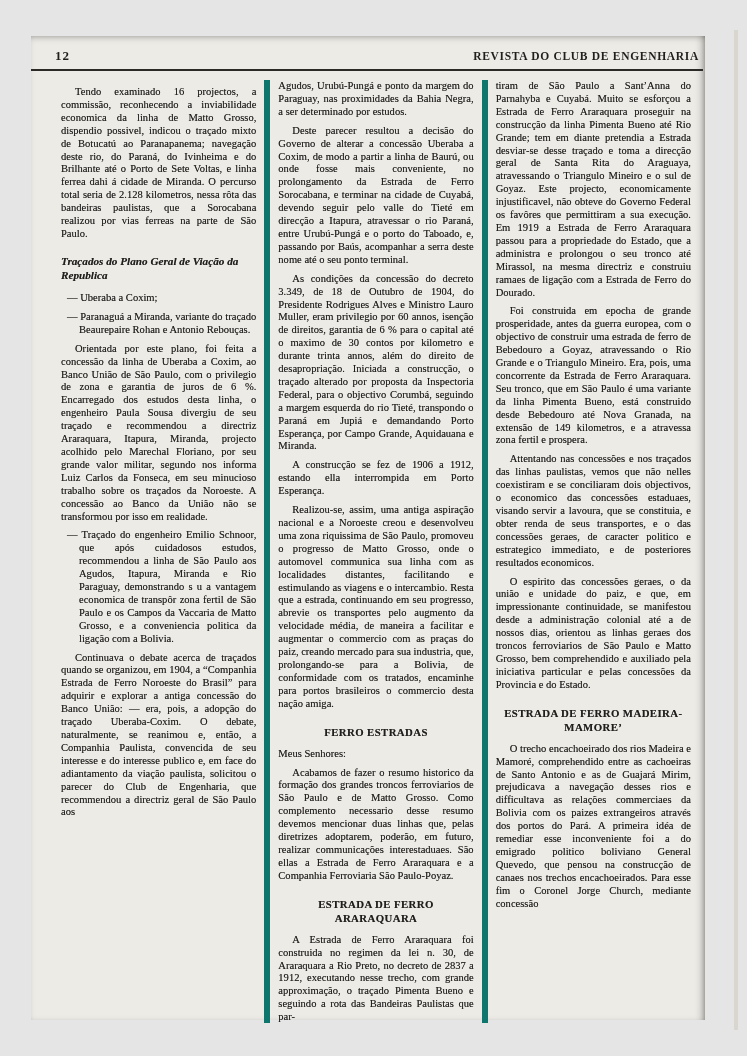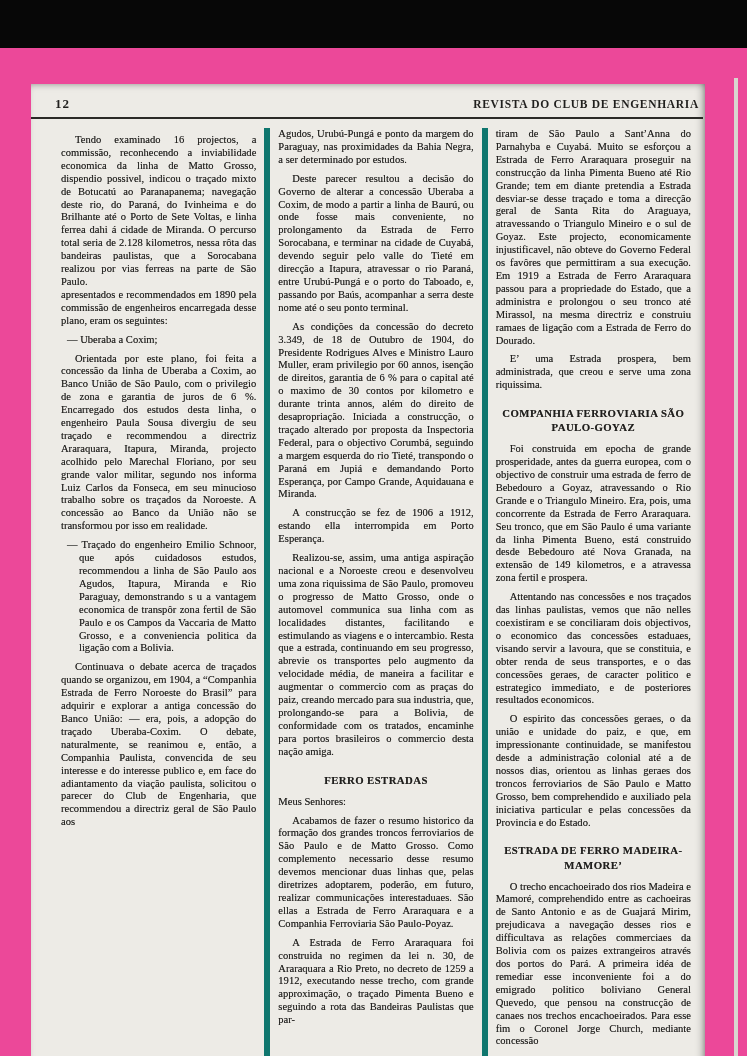--- a/index.html
+++ b/index.html
@@ -1,18 +1,18 @@
 <!DOCTYPE html>
 <html lang="pt"><head>
 <meta charset="utf-8">
 <style>
   * { margin:0; padding:0; box-sizing:border-box; }
   html,body { width:747px; height:1056px; overflow:hidden; }
   body { background:#070707; position:relative; font-family:"Liberation Serif", serif; }
-  .scan-frame { position:absolute; inset:0; background:#ec4899;margin-top:48px; }
+  .scan-frame { position:absolute; inset:0; background:#e5e5e5; }
   .page-edge-sliver { position:absolute; right:9px; top:30px; width:4px; height:1000px; background:#d9d6cf; }
   .page { position:absolute; left:31px; top:36px; width:674px; height:984px;
           background:#edebe6; color:#201f1d; box-shadow:inset -6px 0 10px -6px rgba(0,0,0,.55), inset 0 4px 8px -5px rgba(0,0,0,.4); }
   .page-header { display:flex; justify-content:space-between; align-items:baseline;
                  padding:12px 4px 5px 24px; border-bottom:2px solid #2b2a27; margin-right:2px; }
   .pagenum { font-weight:bold; font-size:13px; letter-spacing:1px; }
   .journal { font-weight:bold; font-size:11.5px; letter-spacing:.7px; }
   .columns { display:flex; padding:9px 6px 0 22px; height:952px; overflow:hidden; }
   .col { flex:1; padding:0 8px; font-size:10.55px; line-height:1.225; text-align:justify;
          text-shadow:0 0 .35px rgba(20,20,20,.55); }
@@ -39,41 +39,41 @@
   <div class="speck speck-c"></div>
 
   <div class="page">
     <div class="page-header">
       <span class="pagenum">12</span>
       <span class="journal">REVISTA DO CLUB DE ENGENHARIA</span>
     </div>
     <div class="columns" id="columns">
         <div class="col">
           <div class="block p">Tendo examinado 16 projectos, a commissão, reconhecendo a inviabilidade economica da linha de Matto Grosso, dispendio possivel, indicou o traçado mixto de Botucatú ao Paranapanema; navegação deste rio, do Paraná, do Ivinheima e do Brilhante até o Porto de Sete Voltas, e linha ferrea dahi á cidade de Miranda. O percurso total seria de 2.128 kilometros, nessa rôta das bandeiras paulistas, que a Sorocabana realizou por vias ferreas na parte de São Paulo.</div>
-          <div class="block p-first">apresentados e recommendados em 1890 pela commissão de engenheiros encarregada desse plano, eram os seguintes:</div>
+          <div class="block heading-italic">Traçados do Plano Geral de Viação da Republica</div>
           <div class="block list-item">— Uberaba a Coxim;</div>
+          <div class="block list-item">— Paranaguá a Miranda, variante do traçado Beaurepaire Rohan e Antonio Rebouças.</div>
           <div class="block p">Orientada por este plano, foi feita a concessão da linha de Uberaba a Coxim, ao Banco União de São Paulo, com o privilegio de zona e garantia de juros de 6 %. Encarregado dos estudos desta linha, o engenheiro Paula Sousa divergiu de seu traçado e recommendou a directriz Araraquara, Itapura, Miranda, projecto acolhido pelo Marechal Floriano, por seu grande valor militar, segundo nos informa Luiz Carlos da Fonseca, em seu minucioso trabalho sobre os traçados da Noroeste. A concessão ao Banco da União não se transformou por isso em realidade.</div>
           <div class="block list-item">— Traçado do engenheiro Emilio Schnoor, que após cuidadosos estudos, recommendou a linha de São Paulo aos Agudos, Itapura, Miranda e Rio Paraguay, demonstrando s u a vantagem economica de transpôr zona fertil de São Paulo e os Campos da Vaccaria de Matto Grosso, e a conveniencia politica da ligação com a Bolivia.</div>
           <div class="block p">Continuava o debate acerca de traçados quando se organizou, em 1904, a “Companhia Estrada de Ferro Noroeste do Brasil” para adquirir e explorar a antiga concessão do Banco União: — era, pois, a adopção do traçado Uberaba-Coxim. O debate, naturalmente, se reanimou e, então, a Companhia Paulista, convencida de seu interesse e do interesse publico e, em face do adiantamento da viação paulista, solicitou o parecer do Club de Engenharia, que recommendou a directriz geral de São Paulo aos</div>
         </div>
         <div class="col">
           <div class="block p-first">Agudos, Urubú-Pungá e ponto da margem do Paraguay, nas proximidades da Bahia Negra, a ser determinado por estudos.</div>
           <div class="block p">Deste parecer resultou a decisão do Governo de alterar a concessão Uberaba a Coxim, de modo a partir a linha de Baurú, ou onde fosse mais conveniente, no prolongamento da Estrada de Ferro Sorocabana, e terminar na cidade de Cuyabá, devendo seguir pelo valle do Tieté em direcção a Itapura, atravessar o rio Paraná, entre Urubú-Pungá e o porto do Taboado, e, passando por Baús, acompanhar a serra deste nome até o seu ponto terminal.</div>
           <div class="block p">As condições da concessão do decreto 3.349, de 18 de Outubro de 1904, do Presidente Rodrigues Alves e Ministro Lauro Muller, eram privilegio por 60 annos, isenção de direitos, garantia de 6 % para o capital até o maximo de 30 contos por kilometro e durante trinta annos, além do direito de desapropriação. Iniciada a construcção, o traçado alterado por proposta da Inspectoria Federal, para o objectivo Corumbá, seguindo a margem esquerda do rio Tieté, transpondo o Paraná em Jupiá e demandando Porto Esperança, por Campo Grande, Aquidauana e Miranda.</div>
           <div class="block p">A construcção se fez de 1906 a 1912, estando ella interrompida em Porto Esperança.</div>
           <div class="block p">Realizou-se, assim, uma antiga aspiração nacional e a Noroeste creou e desenvolveu uma zona riquissima de São Paulo, promoveu o progresso de Matto Grosso, onde o automovel communica sua linha com as localidades distantes, facilitando e estimulando as viagens e o intercambio. Resta que a estrada, continuando em seu progresso, abrevie os transportes pelo augmento da velocidade média, de maneira a facilitar e augmentar o commercio com as praças do paiz, creando mercado para sua industria, que, prolongando-se para a Bolivia, de conformidade com os tratados, encaminhe para portos brasileiros o commercio desta nação amiga.</div>
           <div class="block heading-caps">FERRO ESTRADAS</div>
           <div class="block p-first">Meus Senhores:</div>
           <div class="block p">Acabamos de fazer o resumo historico da formação dos grandes troncos ferroviarios de São Paulo e de Matto Grosso. Como complemento necessario desse resumo devemos mencionar duas linhas que, pelas diretrizes adoptarem, poderão, em futuro, realizar communicações interestaduaes. São ellas a Estrada de Ferro Araraquara e a Companhia Ferroviaria São Paulo-Poyaz.</div>
-          <div class="block p">A Estrada de Ferro Araraquara foi construida no regimen da lei n. 30, de Araraquara a Rio Preto, no decreto de 1259 a 1912, executando nesse trecho, com grande approximação, o traçado Pimenta Bueno e seguindo a rota das Bandeiras Paulistas que par-</div>
+          <div class="block heading-caps">ESTRADA DE FERRO ARARAQUARA</div>
+          <div class="block p">A Estrada de Ferro Araraquara foi construida no regimen da lei n. 30, de Araraquara a Rio Preto, no decreto de 2837 a 1912, executando nesse trecho, com grande approximação, o traçado Pimenta Bueno e seguindo a rota das Bandeiras Paulistas que par-</div>
         </div>
         <div class="col">
           <div class="block p-first">tiram de São Paulo a Sant’Anna do Parnahyba e Cuyabá. Muito se esforçou a Estrada de Ferro Araraquara proseguir na construcção da linha Pimenta Bueno até Rio Grande; tem em diante pretendia a Estrada desviar-se desse traçado e toma a direcção geral de Santa Rita do Araguaya, atravessando o Triangulo Mineiro e o sul de Goyaz. Este projecto, economicamente injustificavel, não obteve do Governo Federal os favôres que permittiram a sua execução. Em 1919 a Estrada de Ferro Araraquara passou para a propriedade do Estado, que a administra e prolongou o seu tronco até Mirassol, na mesma directriz e construiu ramaes de ligação com a Estrada de Ferro do Dourado.</div>
-          <div class="block p">E’ uma Estrada prospera, bem administrada, que creou e serve uma zona riquissima.</div>
-          <div class="block heading-caps">COMPANHIA FERROVIARIA SÃO PAULO-GOYAZ</div>
           <div class="block p">Foi construida em epocha de grande prosperidade, antes da guerra europea, com o objectivo de construir uma estrada de ferro de Bebedouro a Goyaz, atravessando o Rio Grande e o Triangulo Mineiro. Era, pois, uma concorrente da Estrada de Ferro Araraquara. Seu tronco, que em São Paulo é uma variante da linha Pimenta Bueno, está construido desde Bebedouro até Nova Granada, na extensão de 149 kilometros, e a atravessa zona fertil e prospera.</div>
           <div class="block p">Attentando nas concessões e nos traçados das linhas paulistas, vemos que não nelles coexistiram e se conciliaram dois objectivos, o economico das concessões estaduaes, visando servir a lavoura, que se constituia, e obter renda de seus transportes, e o das concessões geraes, de caracter politico e estrategico immediato, e de posteriores resultados economicos.</div>
           <div class="block p">O espirito das concessões geraes, o da união e unidade do paiz, e que, em impressionante continuidade, se manifestou desde a administração colonial até a de nossos dias, orientou as linhas geraes dos troncos ferroviarios de São Paulo e Matto Grosso, bem comprehendido e auxiliado pela iniciativa particular e pelas concessões da Provincia e do Estado.</div>
           <div class="block heading-caps">ESTRADA DE FERRO MADEIRA-MAMORE’</div>
           <div class="block p">O trecho encachoeirado dos rios Madeira e Mamoré, comprehendido entre as cachoeiras de Santo Antonio e as de Guajará Mirim, prejudicava a navegação desses rios e difficultava as relações commerciaes da Bolivia com os paizes extrangeiros através dos portos do Pará. A primeira idéa de remediar esse inconveniente foi a do emigrado politico boliviano General Quevedo, que pensou na construcção de canaes nos trechos encachoeirados. Para esse fim o Coronel Jorge Church, mediante concessão</div>
         </div>
       </div>
   </div>
 </div>
 

